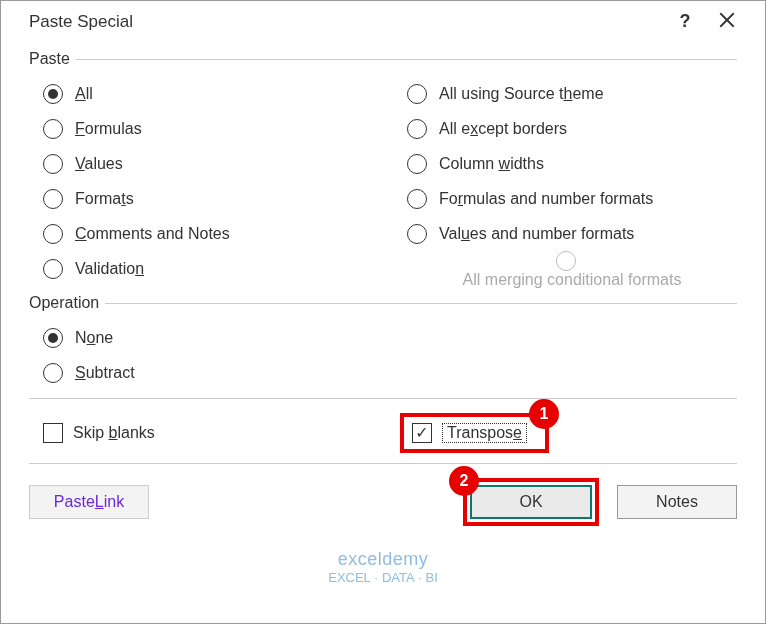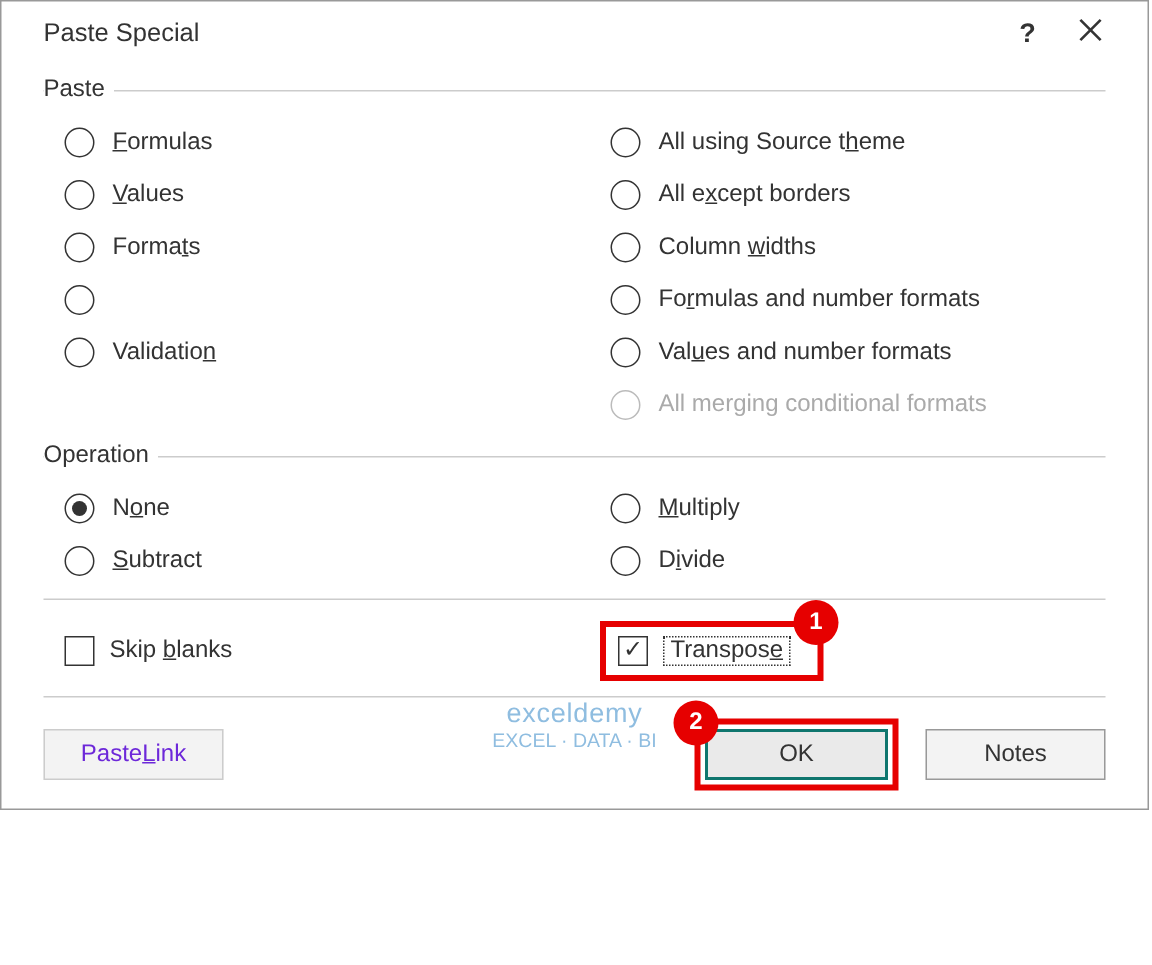--- a/index.html
+++ b/index.html
@@ -10,21 +10,21 @@
     font-size: 16px;
     background: #fff;
     width: 768px;
     height: 643px;
     position: relative;
     color: #333;
   }
   .dialog {
     border: 1px solid #999;
     width: 766px;
-    height: 540px;
+    height: 624px;
     background: #fff;
     position: relative;
   }
   .titlebar {
     display: flex;
     align-items: center;
     padding: 10px 16px 6px 28px;
     font-size: 17px;
   }
   .titlebar .title { flex: 1; }
@@ -73,21 +73,21 @@
     align-items: center;
     justify-content: center;
     flex-shrink: 0;
   }
   .radio.selected::after {
     content: "";
     width: 10px; height: 10px;
     background: #333;
     border-radius: 50%;
   }
-  .opt.disabled { color: #aaa; }
+  .opt.disabled { color: #aaa; flex-direction: column; }
   .opt.disabled .radio { border-color: #bbb; }
   .u { text-decoration: underline; }
   .check {
     width: 20px; height: 20px;
     border: 1.5px solid #333;
     margin-right: 10px;
     display: inline-flex;
     align-items: center;
     justify-content: center;
     flex-shrink: 0;
@@ -191,33 +191,38 @@
     </div>
   </div>
 
   <div class="body">
 
     <fieldset>
       <legend>Paste</legend>
       <div class="cols">
         <div class="col">
           <div class="opt">
+            <span class="radio selected"></span>
+            <span><span class="u">A</span><span>ll</span></span>
+          </div>
+          <div class="opt">
             <span class="radio"></span>
             <span><span class="u">F</span>ormulas</span>
           </div>
           <div class="opt">
             <span class="radio"></span>
             <span><span class="u">V</span>alues</span>
           </div>
           <div class="opt">
             <span class="radio"></span>
             <span>Forma<span class="u">t</span>s</span>
           </div>
           <div class="opt">
             <span class="radio"></span>
+            <span><span class="u">C</span>omments and Notes</span>
           </div>
           <div class="opt">
             <span class="radio"></span>
             <span>Validatio<span class="u">n</span></span>
           </div>
         </div>
         <div class="col2">
           <div class="opt">
             <span class="radio"></span>
             <span>All using Source t<span class="u">h</span>eme</span>
@@ -250,30 +255,20 @@
       <legend>Operation</legend>
       <div class="cols">
         <div class="col">
           <div class="opt">
             <span class="radio selected"></span>
             <span>N<span class="u">o</span>ne</span>
           </div>
           <div class="opt">
             <span class="radio"></span>
             <span><span class="u">S</span>ubtract</span>
-          </div>
-        </div>
-        <div class="col2">
-          <div class="opt">
-            <span class="radio"></span>
-            <span><span class="u">M</span>ultiply</span>
-          </div>
-          <div class="opt">
-            <span class="radio"></span>
-            <span>D<span class="u">i</span>vide</span>
           </div>
         </div>
       </div>
     </fieldset>
 
     <div class="divider"></div>
 
     <div class="bottom-row">
       <div class="left">
         <span class="check"></span>

